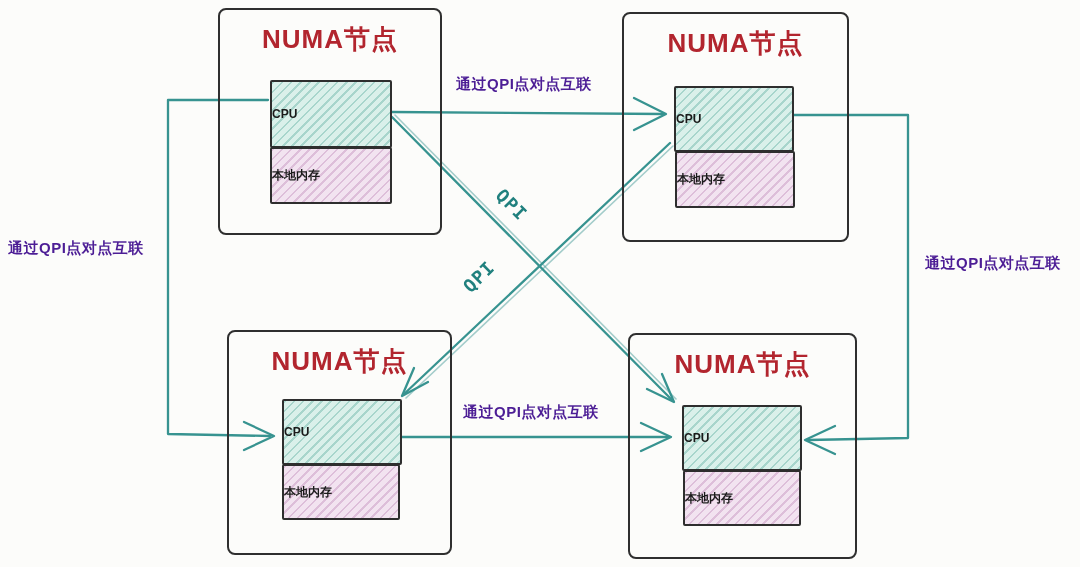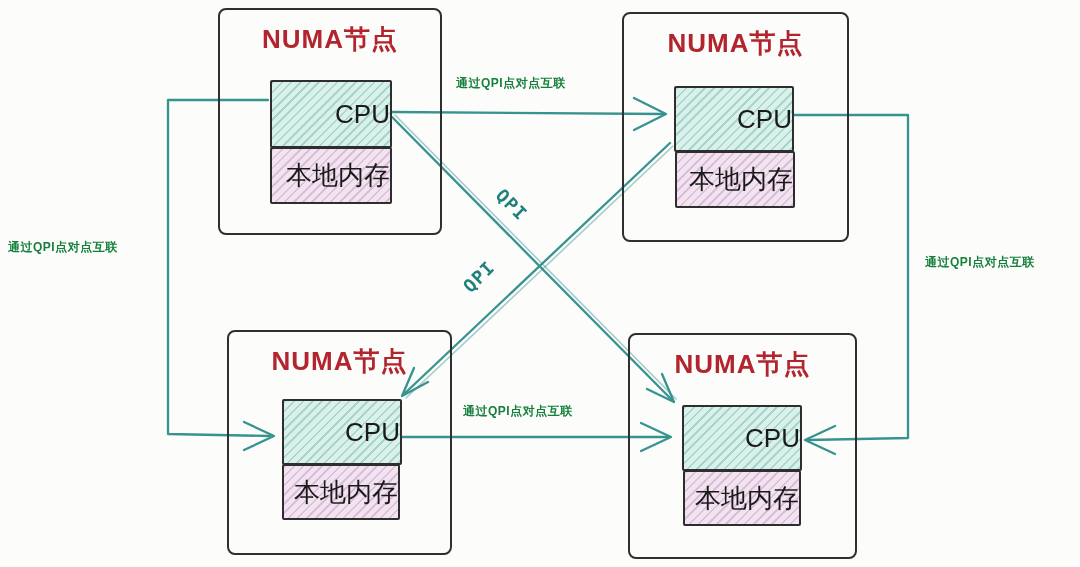--- a/index.html
+++ b/index.html
@@ -36,42 +36,43 @@
     font-weight: bold;
     letter-spacing: 1px;
     color: #b2252e;
   }
   .box {
     position: absolute;
     border: 2px solid #2e2e2e;
     border-radius: 2px;
     display: flex;
     align-items: center;
-    justify-content: flex-end;
-    font-size: 26px;
+    justify-content: flex-start;
+    font-size: 12px;
     color: #1a1a1a;
     box-sizing: border-box;
+    font-weight: bold;
   }
   .cpu {
     background-color: #daf0ea;
     background-image: repeating-linear-gradient(135deg,
       rgba(62,156,140,0.32) 0px, rgba(62,156,140,0.32) 1.8px,
       transparent 1.8px, transparent 6.5px);
   }
   .mem {
     background-color: #f2e3f0;
     background-image: repeating-linear-gradient(135deg,
       rgba(173,106,165,0.30) 0px, rgba(173,106,165,0.30) 1.8px,
       transparent 1.8px, transparent 6.5px);
   }
   .link-label {
     position: absolute;
-    color: #15803d;
+    color: #4c1d95;
     font-weight: bold;
-    font-size: 12px;
+    font-size: 15px;
     letter-spacing: 0.5px;
     white-space: nowrap;
   }
   .qpi-label {
     position: absolute;
     color: #20807e;
     font-family: "DejaVu Sans Mono", "Liberation Mono", monospace;
     font-weight: bold;
     font-size: 18px;
     letter-spacing: 1px;

